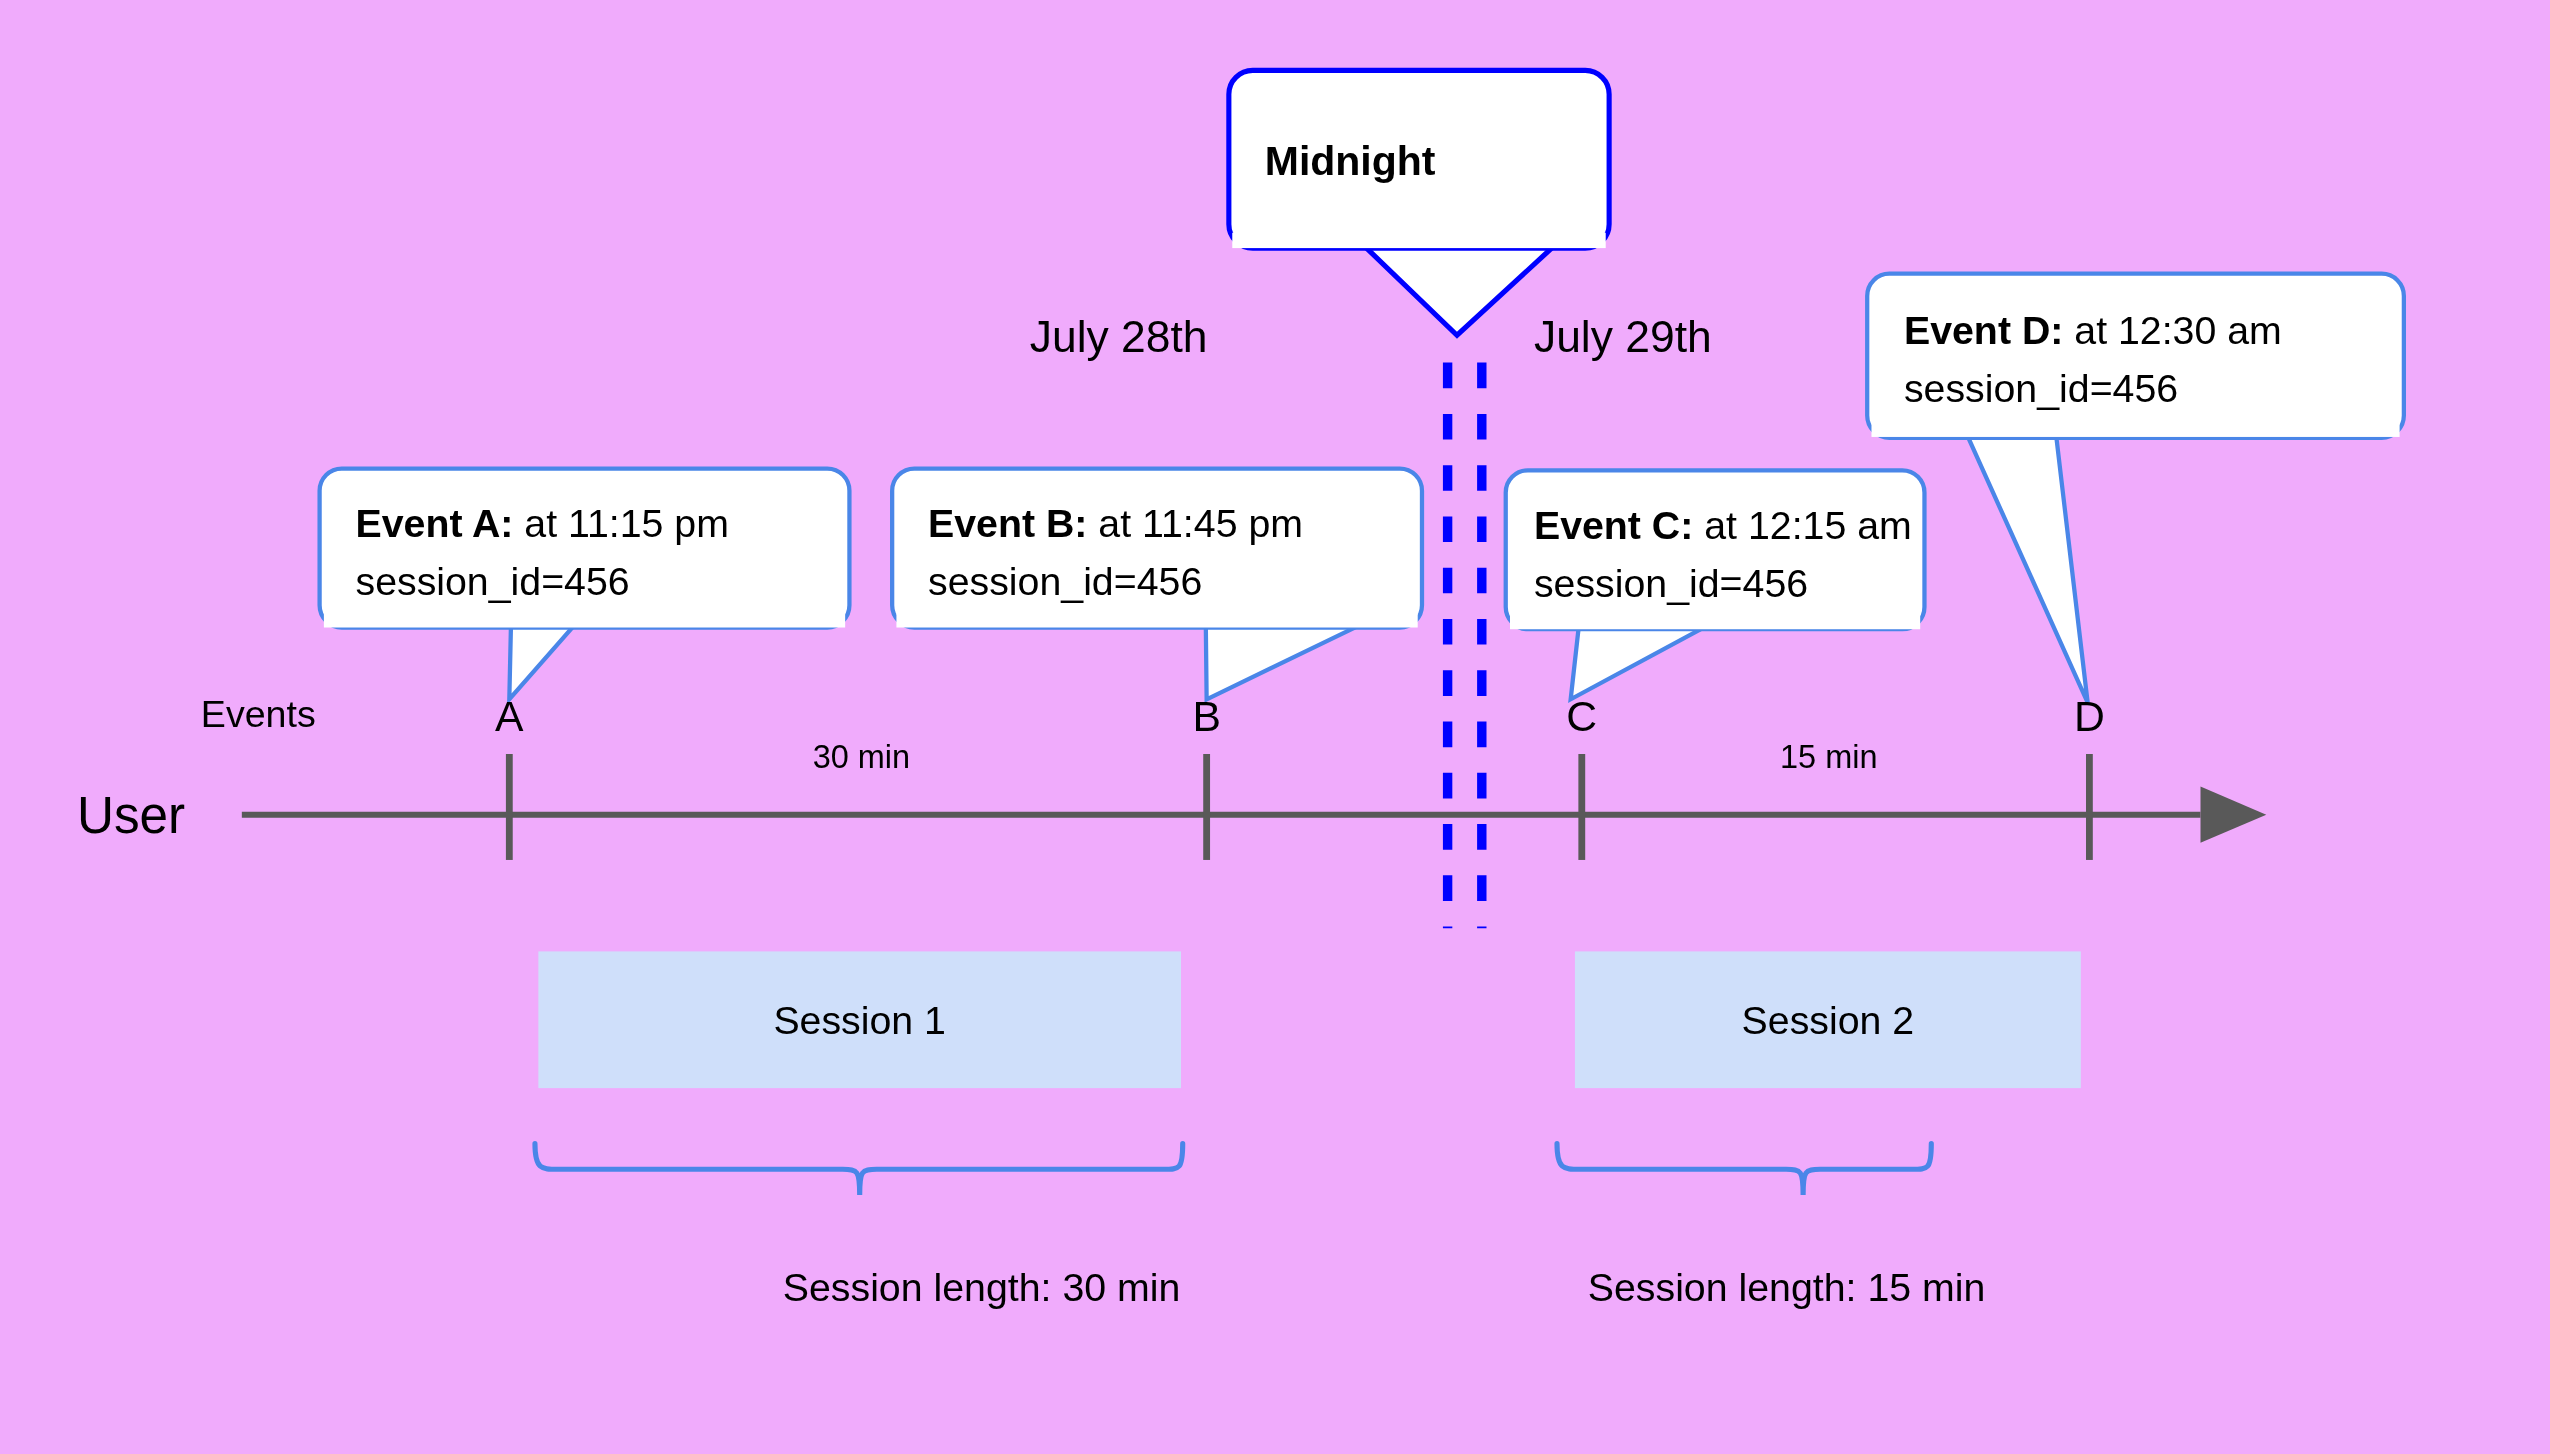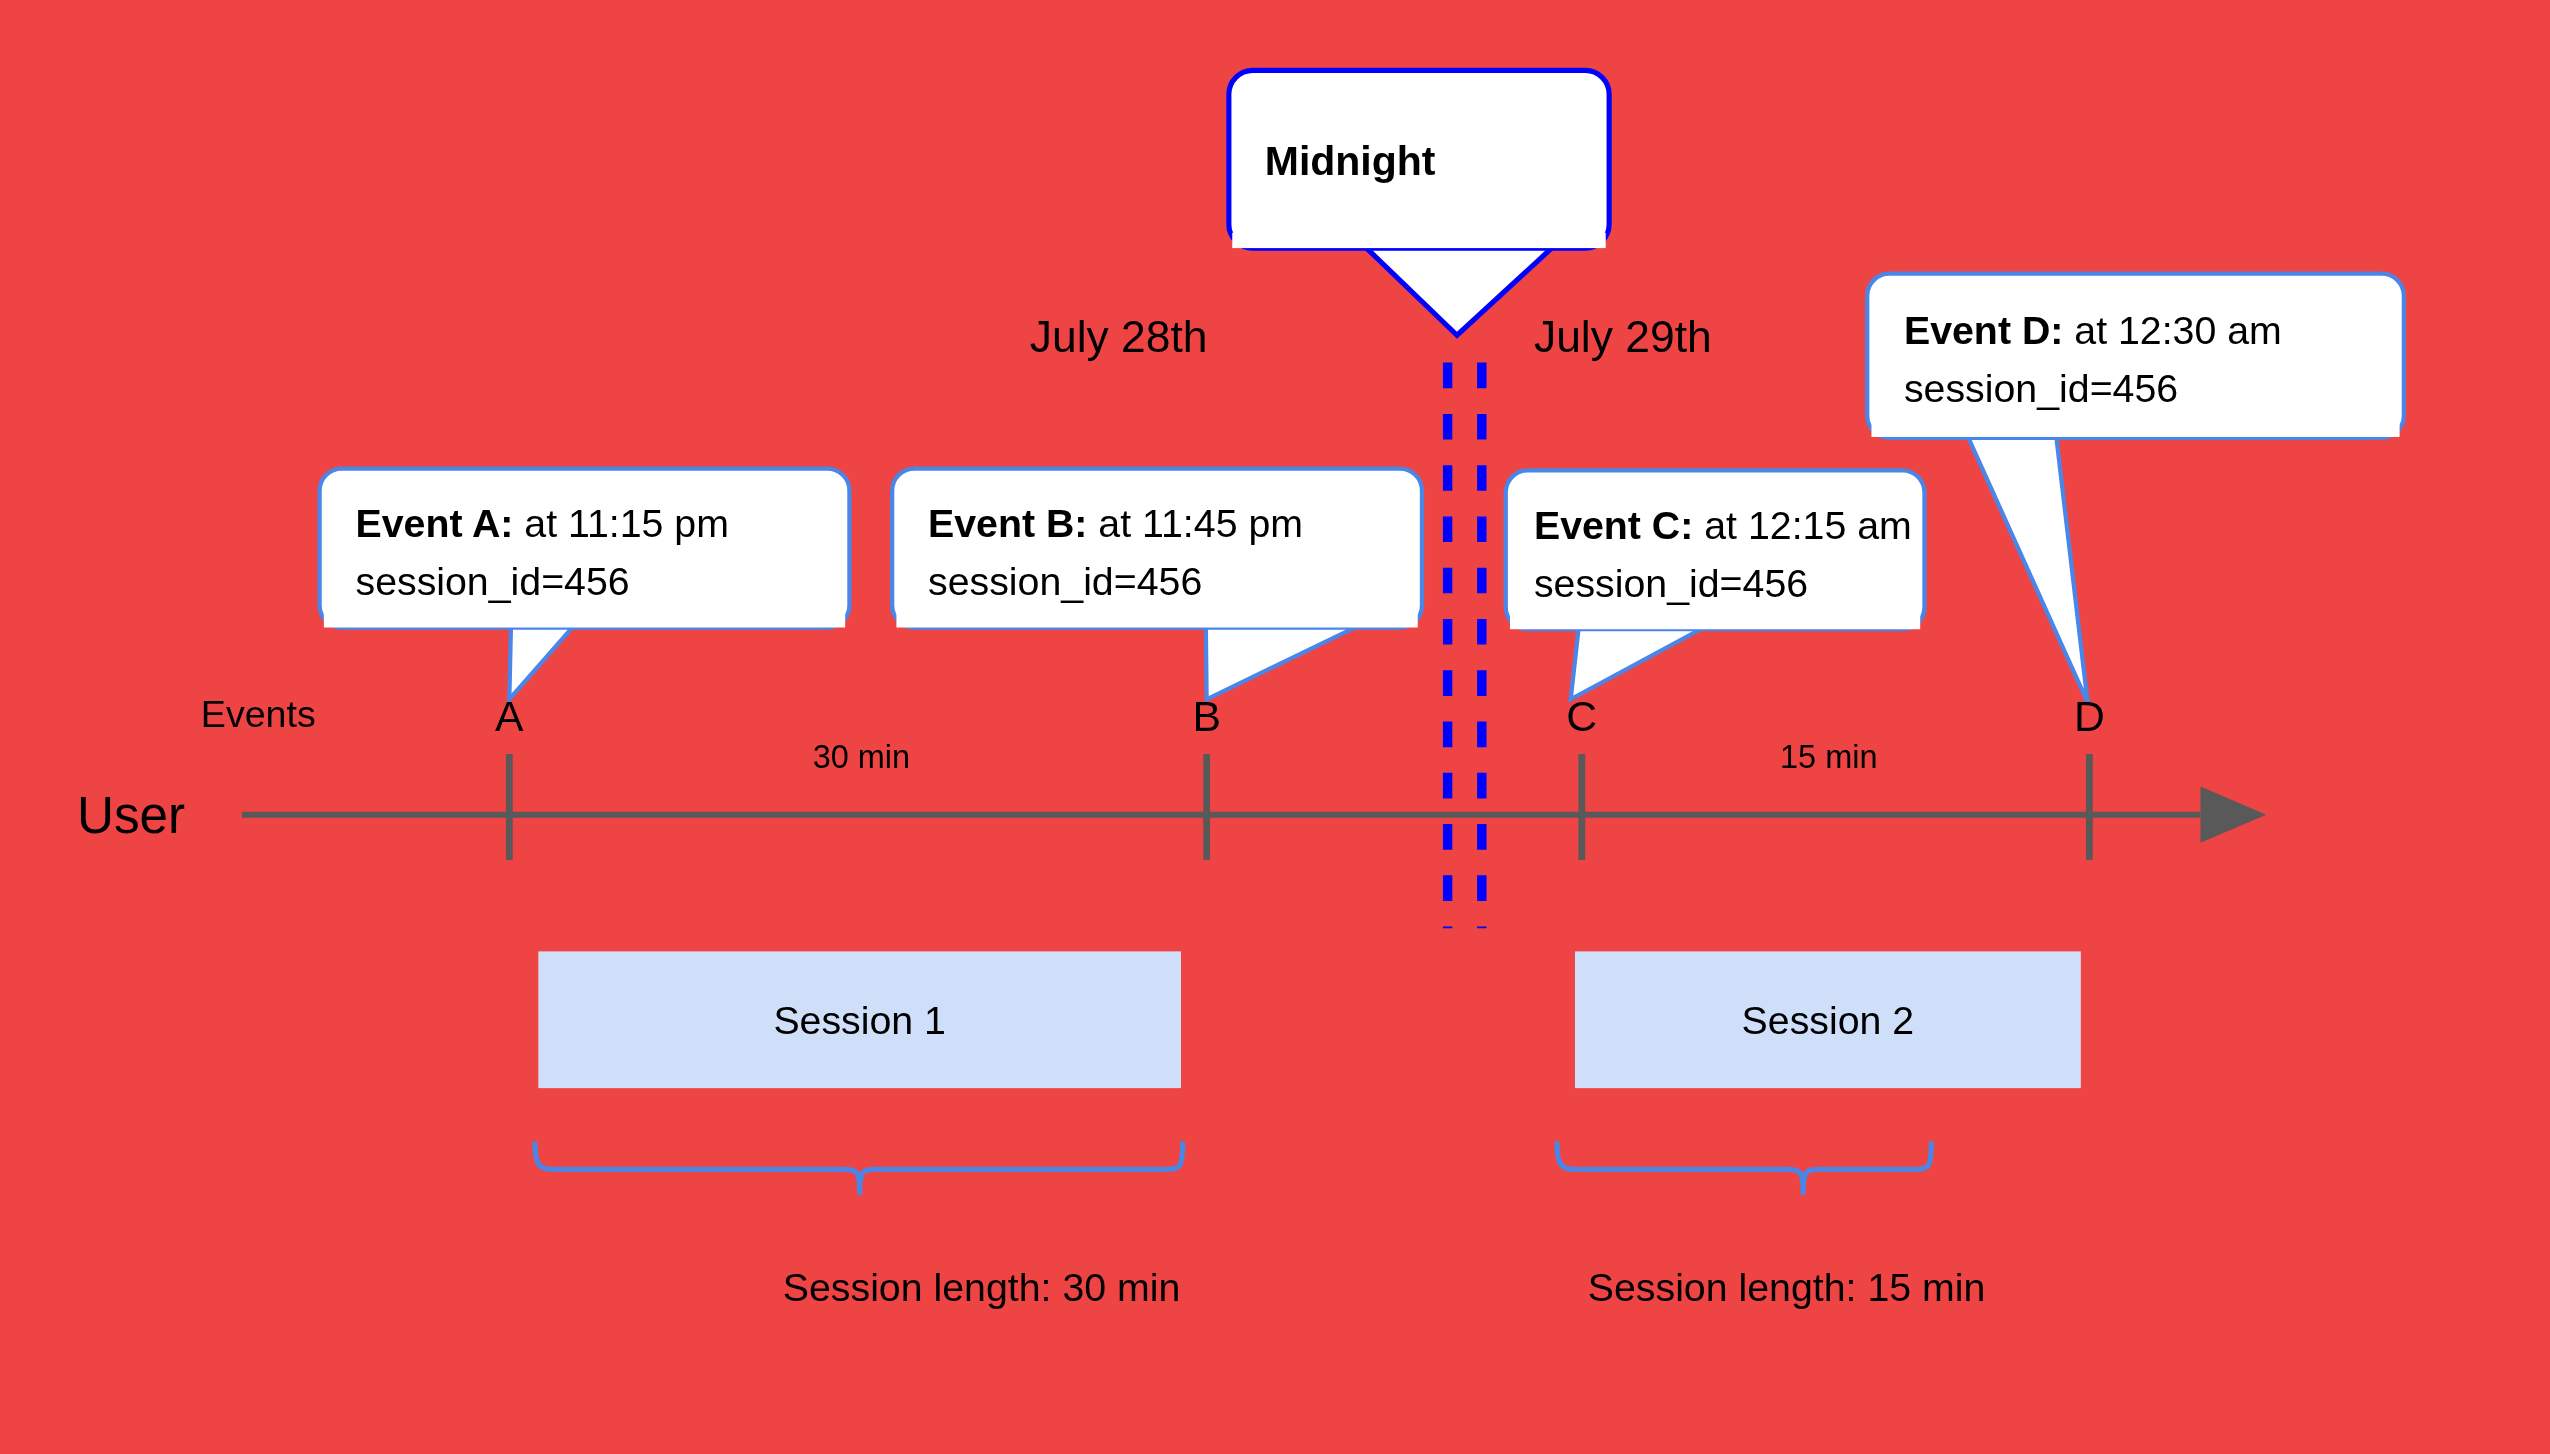--- a/index.html
+++ b/index.html
@@ -10,21 +10,21 @@
   body {
     width: 2550px;
     height: 1455px;
     overflow: hidden;
     font-family: "Liberation Sans", sans-serif;
   }
   #stage {
     position: relative;
     width: 2550px;
     height: 1455px;
-    background: #ef4444;
+    background: #f0abfc;
   }
   svg#diagram {
     position: absolute;
     top: 0;
     left: 0;
     width: 2550px;
     height: 1455px;
   }
   .callout-box {
     fill: #ffffff;

